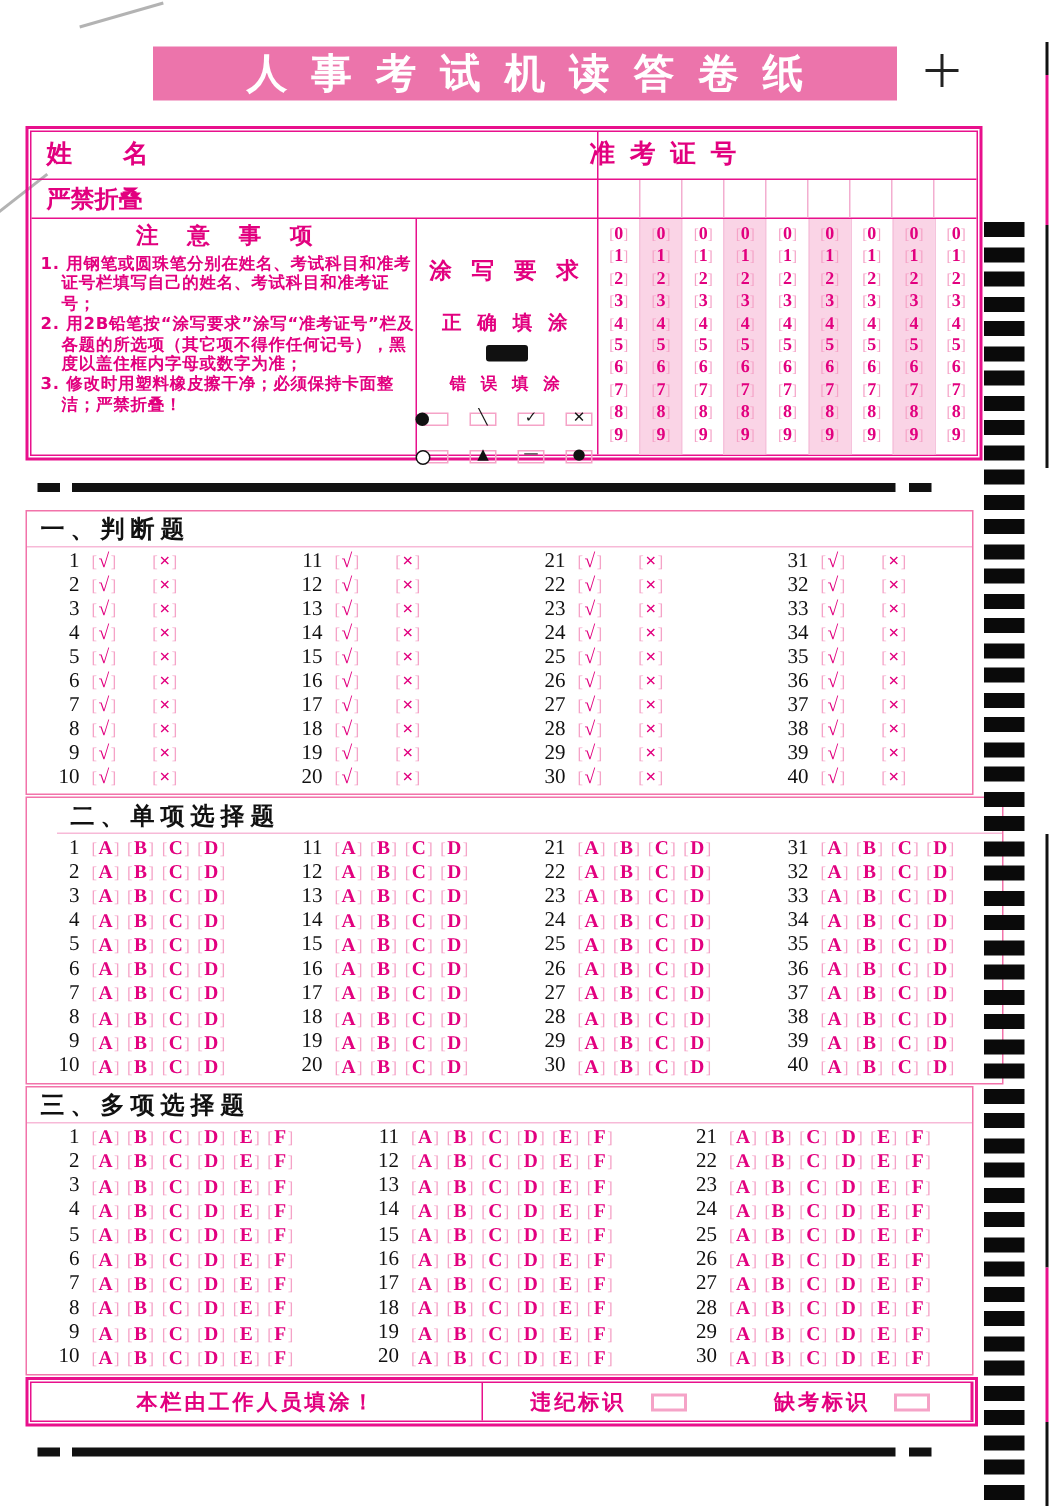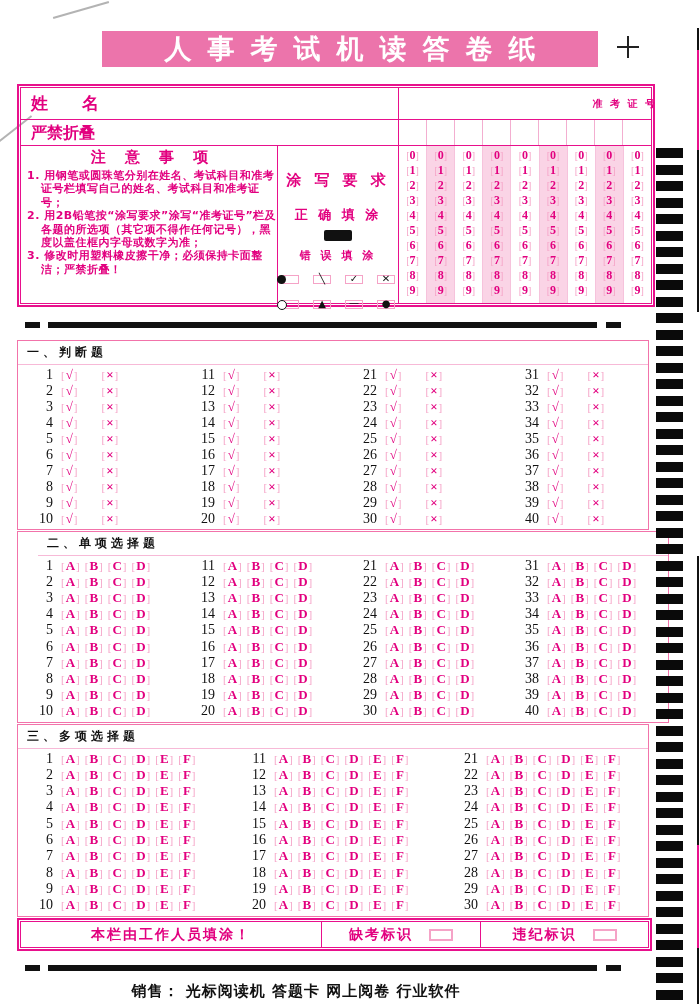--- a/index.html
+++ b/index.html
@@ -15,22 +15,22 @@
   
   .topbox{position:absolute;left:17px;top:84px;width:634px;height:219px;border:2px solid var(--mag,#e8108c);}
   .topbox-inner{position:absolute;inset:1px;border:1px solid var(--mag,#e8108c);}
   .row-name{position:absolute;left:0;top:0;right:0;height:31px;border-bottom:1px solid var(--mag,#e8108c);}
   .row-subject{position:absolute;left:0;top:32px;right:0;height:25px;border-bottom:1px solid var(--mag,#e8108c);}
   .vdiv-main{position:absolute;left:377px;top:0;bottom:0;width:1px;background:var(--mag,#e8108c);}
   .vdiv-notes{position:absolute;left:256px;top:58px;bottom:0;width:1px;background:var(--mag,#e8108c);}
   .lbl-name{position:absolute;left:10px;top:0;line-height:31px;font-size:17px;font-weight:700;
       color:var(--ink,#e2007f);white-space:pre;}
   .name-field{position:absolute;left:100px;top:0;right:260px;bottom:0;}
-  .lbl-ticket{position:absolute;left:386px;width:250px;text-align:right;line-height:31px;
-      font-size:10px;font-weight:700;color:var(--ink,#e2007f);letter-spacing:2px;}
+  .lbl-ticket{position:absolute;left:372px;width:250px;text-align:left;line-height:31px;
+      font-size:17px;font-weight:700;color:var(--ink,#e2007f);letter-spacing:2px;}
   .lbl-subject{position:absolute;left:10px;top:0;line-height:25px;font-size:16px;font-weight:700;color:var(--ink,#e2007f);}
   .subject-field{position:absolute;left:100px;top:0;right:260px;bottom:0;}
   .ticket-write-row{position:absolute;left:378px;top:32px;width:251px;height:25px;display:flex;}
   .write-cell{flex:1;}
   .write-cell + .write-cell{border-left:1px solid var(--lightline,#f3aed0);}
   .notes{position:absolute;left:0;top:58px;width:252px;bottom:0;padding:1px 2px 0 6px;}
   .notes-title{text-align:center;font-size:15px;font-weight:700;color:var(--ink,#e2007f);letter-spacing:7px;margin:1px 0 2px 0;}
   .note-item{font-size:11px;font-weight:700;color:var(--ink,#e2007f);line-height:13.4px;
       padding-left:14px;text-indent:-14px;letter-spacing:.5px;}
   .fillreq{position:absolute;left:257px;top:58px;width:120px;bottom:0;text-align:center;color:var(--ink,#e2007f);}
@@ -52,21 +52,21 @@
   .ticket-col.shaded{background:var(--shade,#fad4e6);}
   .bubble{display:block;text-align:center;font-family:"Liberation Serif","DejaVu Serif",serif;
       font-size:12px;font-weight:700;color:var(--ink,#e2007f);line-height:13px;white-space:nowrap;}
   .bubble .br{color:var(--bracket,#f5a3c7);font-weight:400;font-size:10px;}
   
   .sync-line{position:absolute;left:48px;width:549px;height:6px;background:#111;}
   .sync-sq{position:absolute;width:15px;height:6px;background:#111;}
   
   .section{position:absolute;left:17px;width:630px;border:1px solid var(--secborder,#f273aa);background:#fff;}
   .s1{top:340px;height:188px;} .s2{top:531px;height:190px;padding-left:20px;} .s3{top:724px;height:191px;}
-  .sec-title{height:23px;line-height:23px;padding-left:9px;font-size:12px;font-weight:700;color:#111;
+  .sec-title{height:23px;line-height:23px;padding-left:9px;font-size:16px;font-weight:700;color:#111;
       letter-spacing:4px;border-bottom:1px solid #f7b9d7;}
   .sec-rows{position:absolute;left:0;top:26px;right:0;bottom:3px;}
   .sec-col{position:absolute;top:0;bottom:0;display:flex;flex-direction:column;justify-content:space-between;}
   .q-row{display:flex;align-items:center;height:15px;}
   .q-num{width:25px;text-align:right;margin-right:8px;font-family:"Liberation Serif","DejaVu Serif",serif;
       font-size:14px;color:#111;}
   .opt{font-family:"Liberation Serif","DejaVu Serif",serif;font-size:13px;margin-right:5px;white-space:nowrap;line-height:14px;}
   .opt .br{color:var(--bracket,#f5a3c7);font-size:11px;}
   .opt .lt{color:var(--ink,#e2007f);font-weight:700;padding:0 1px;}
   .q-row.tf .opt{margin-right:24px;}
@@ -1066,36 +1066,35 @@
           </div>
         </div>
       </div>
   </div>
 
   <div class="adminbar">
     <div class="adminbar-inner">
       <div class="acell acell1">
         <span>本栏由工作人员填涂！</span>
       </div>
+      <div class="acell acell3">
+        <span>违纪标识</span>
+        <span class="markbox"></span>
+      </div>
       <div class="acell acell2">
         <span>缺考标识</span>
         <span class="markbox"></span>
       </div>
-      <div class="acell acell3">
-        <span>违纪标识</span>
-        <span class="markbox"></span>
-      </div>
     </div>
   </div>
 
   <div class="sync-sq" style="left:25px;top:965px;"></div>
   <div class="sync-line" style="top:965px;"></div>
   <div class="sync-sq" style="left:606px;top:965px;"></div>
 
-  <div class="footer">销售：  光标阅读机  答题卡  网上阅卷  行业软件</div>
 
   <div class="timing">
       <div class="tbar"></div>
       <div class="tbar"></div>
       <div class="tbar"></div>
       <div class="tbar"></div>
       <div class="tbar"></div>
       <div class="tbar"></div>
       <div class="tbar"></div>
       <div class="tbar"></div>

